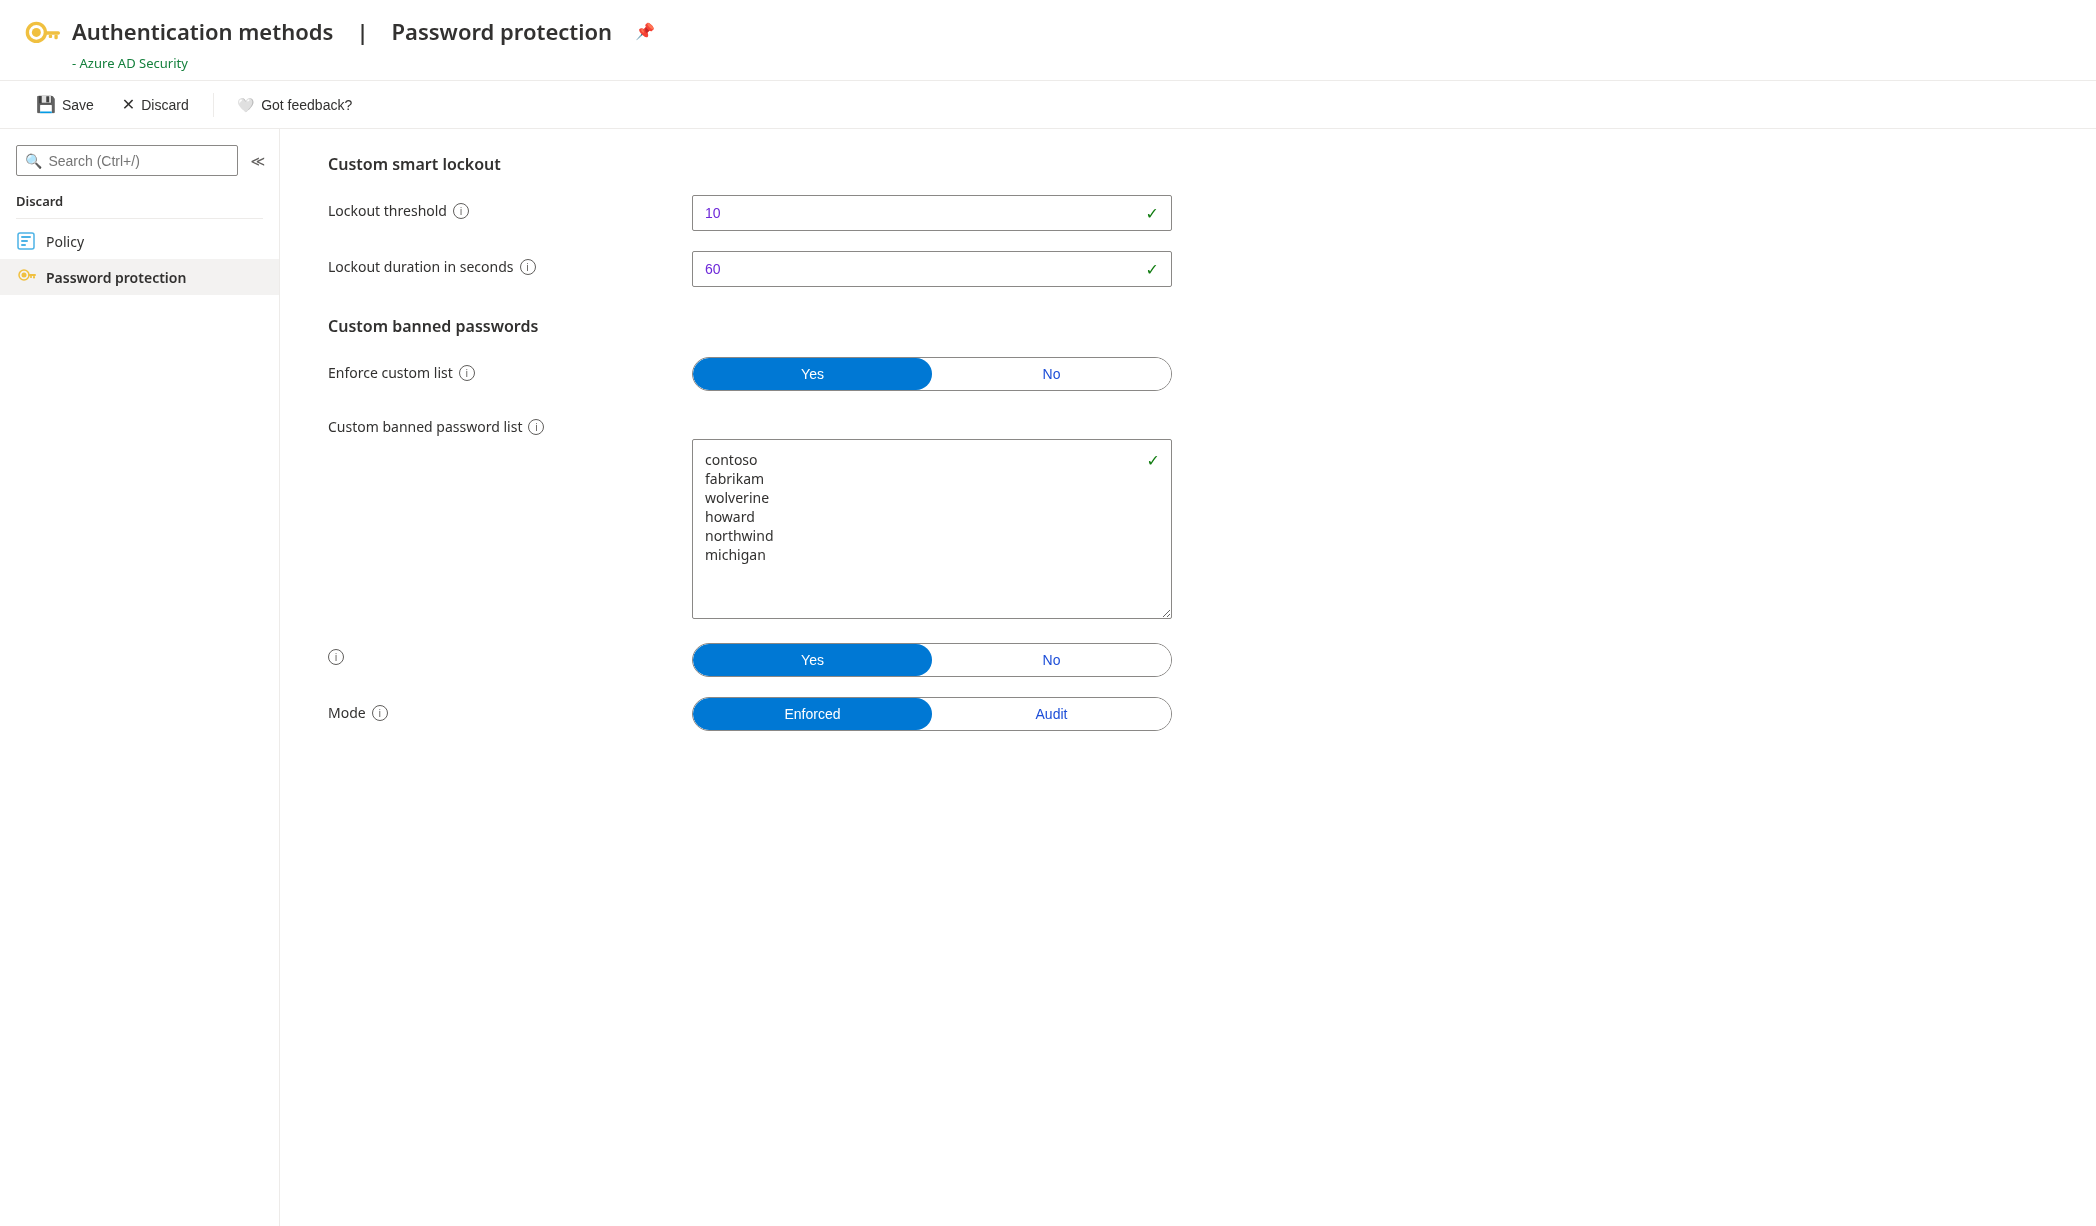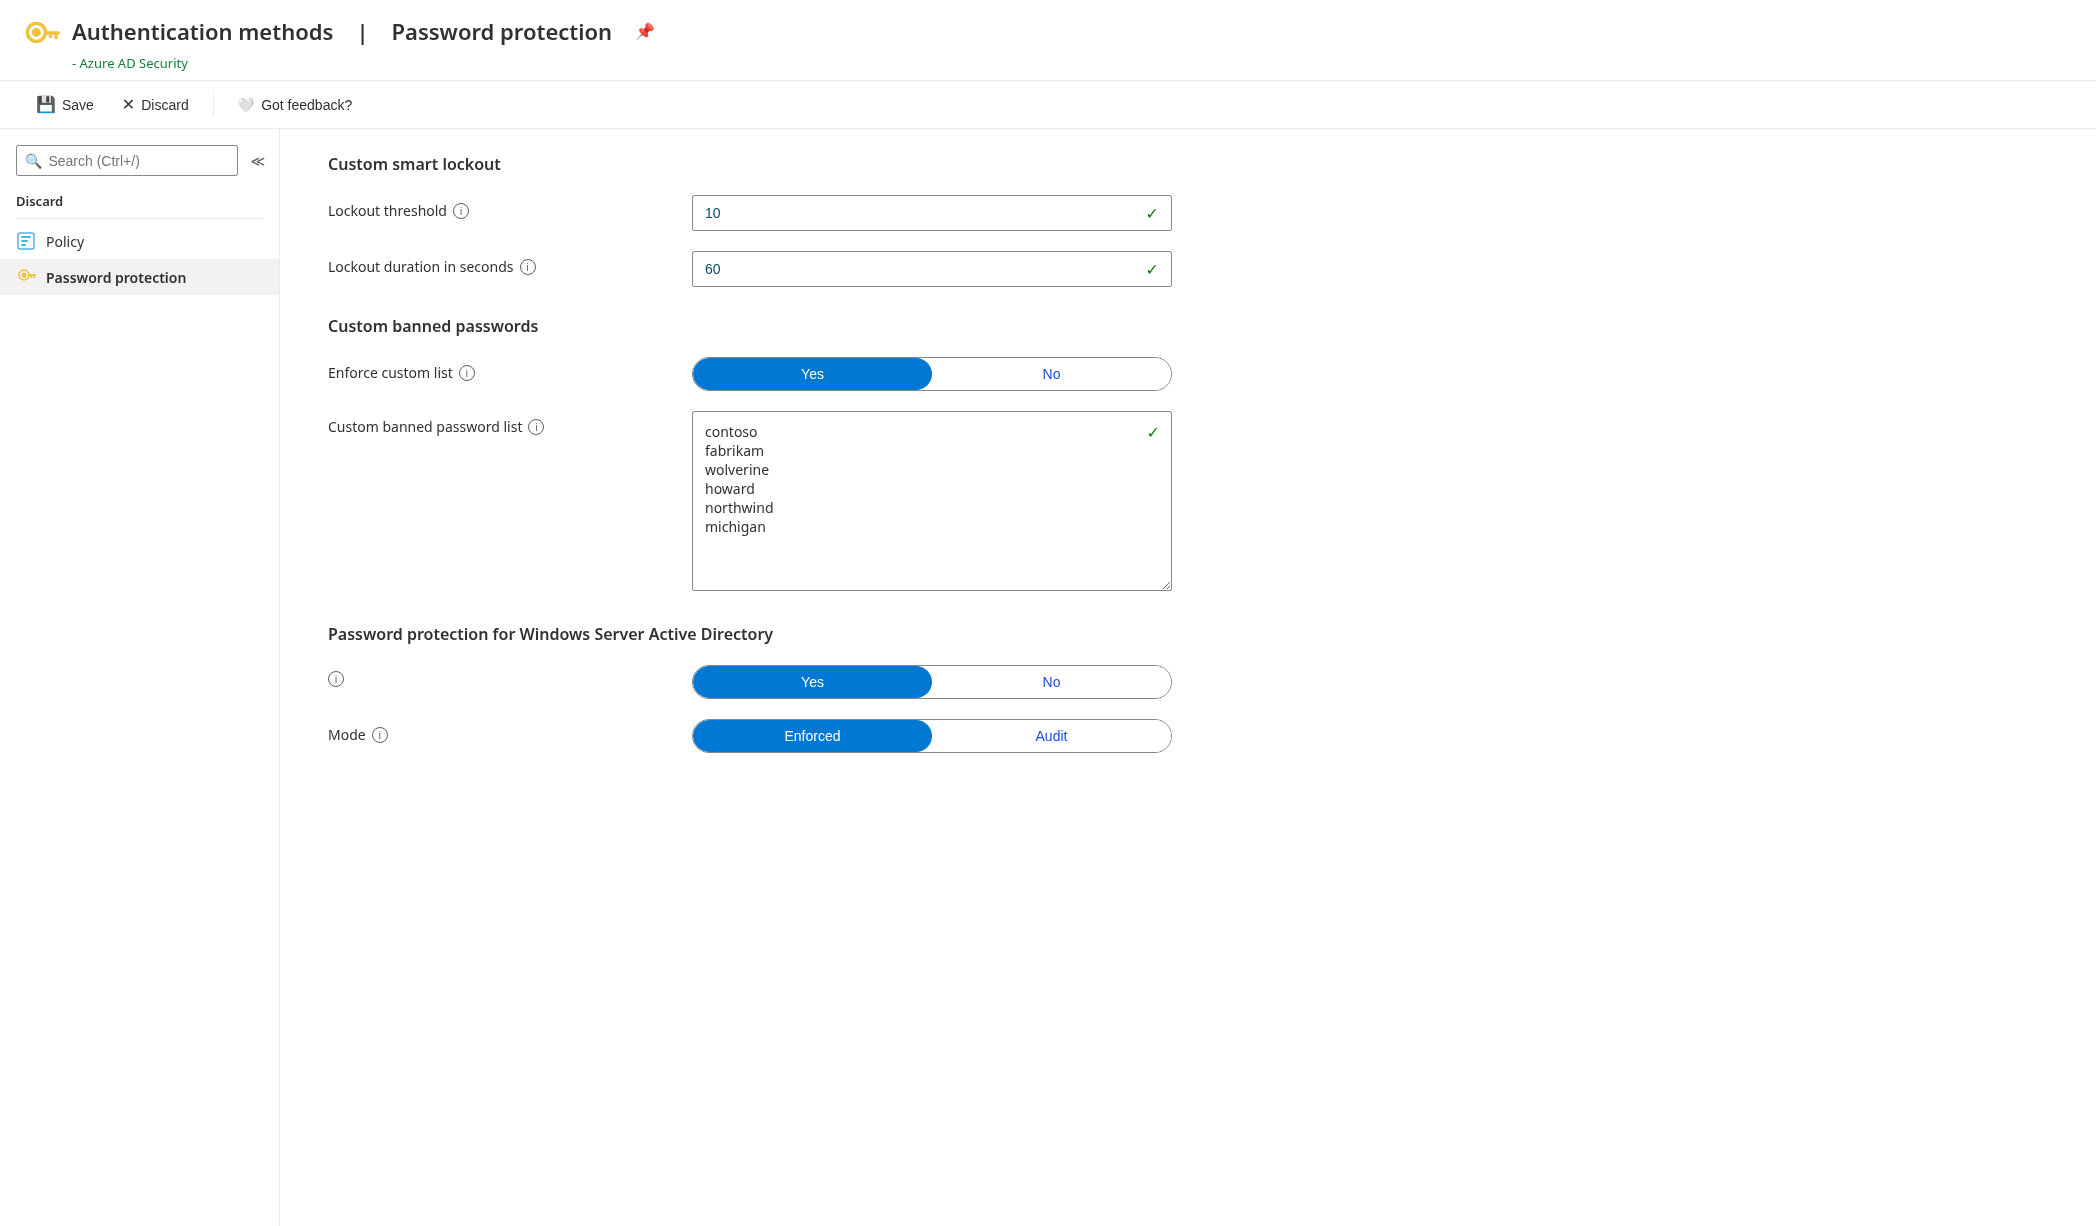--- a/index.html
+++ b/index.html
@@ -187,21 +187,21 @@
       background: #fff;
       justify-content: space-between;
       width: 100%;
     }
     .number-input input {
       border: none;
       outline: none;
       font-size: 14px;
       width: 100%;
       background: transparent;
-      color: #0c4a6e;
+      color: #6d28d9;
     }
     .check-icon { color: #107c10; font-size: 16px; }
 
     .toggle-group {
       display: flex;
       border: 1px solid #8a8886;
       border-radius: 20px;
       overflow: hidden;
       width: 100%;
     }
@@ -230,20 +230,21 @@
       font-size: 14px;
       font-family: inherit;
       color: #323130;
       resize: vertical;
       min-height: 180px;
       outline: none;
       position: relative;
     }
     .textarea-wrapper {
       position: relative;
+      margin-top: 28px;
     }
     .textarea-checkmark {
       position: absolute;
       top: 10px;
       right: 12px;
       color: #107c10;
       font-size: 16px;
     }
 
     .section-separator { margin: 28px 0 20px 0; }
@@ -400,23 +401,20 @@
 fabrikam
 wolverine
 howard
 northwind
 michigan</textarea>
             <span class="textarea-checkmark check-icon">✓</span>
           </div>
         </div>
       </div>
 
-      <div class="section-separator">
-        <div class="section-title">Password protection for Windows Server Active Directory</div>
-      </div>
 
       <div class="form-row">
         <div class="form-label" style="width:340px; line-height:1.4;">
           <span class="info-icon" style="margin-top:0; align-self:flex-start;">i</span>
         </div>
         <div class="form-control">
           <div class="toggle-group">
             <button class="toggle-option active">Yes</button>
             <button class="toggle-option">No</button>
           </div>

